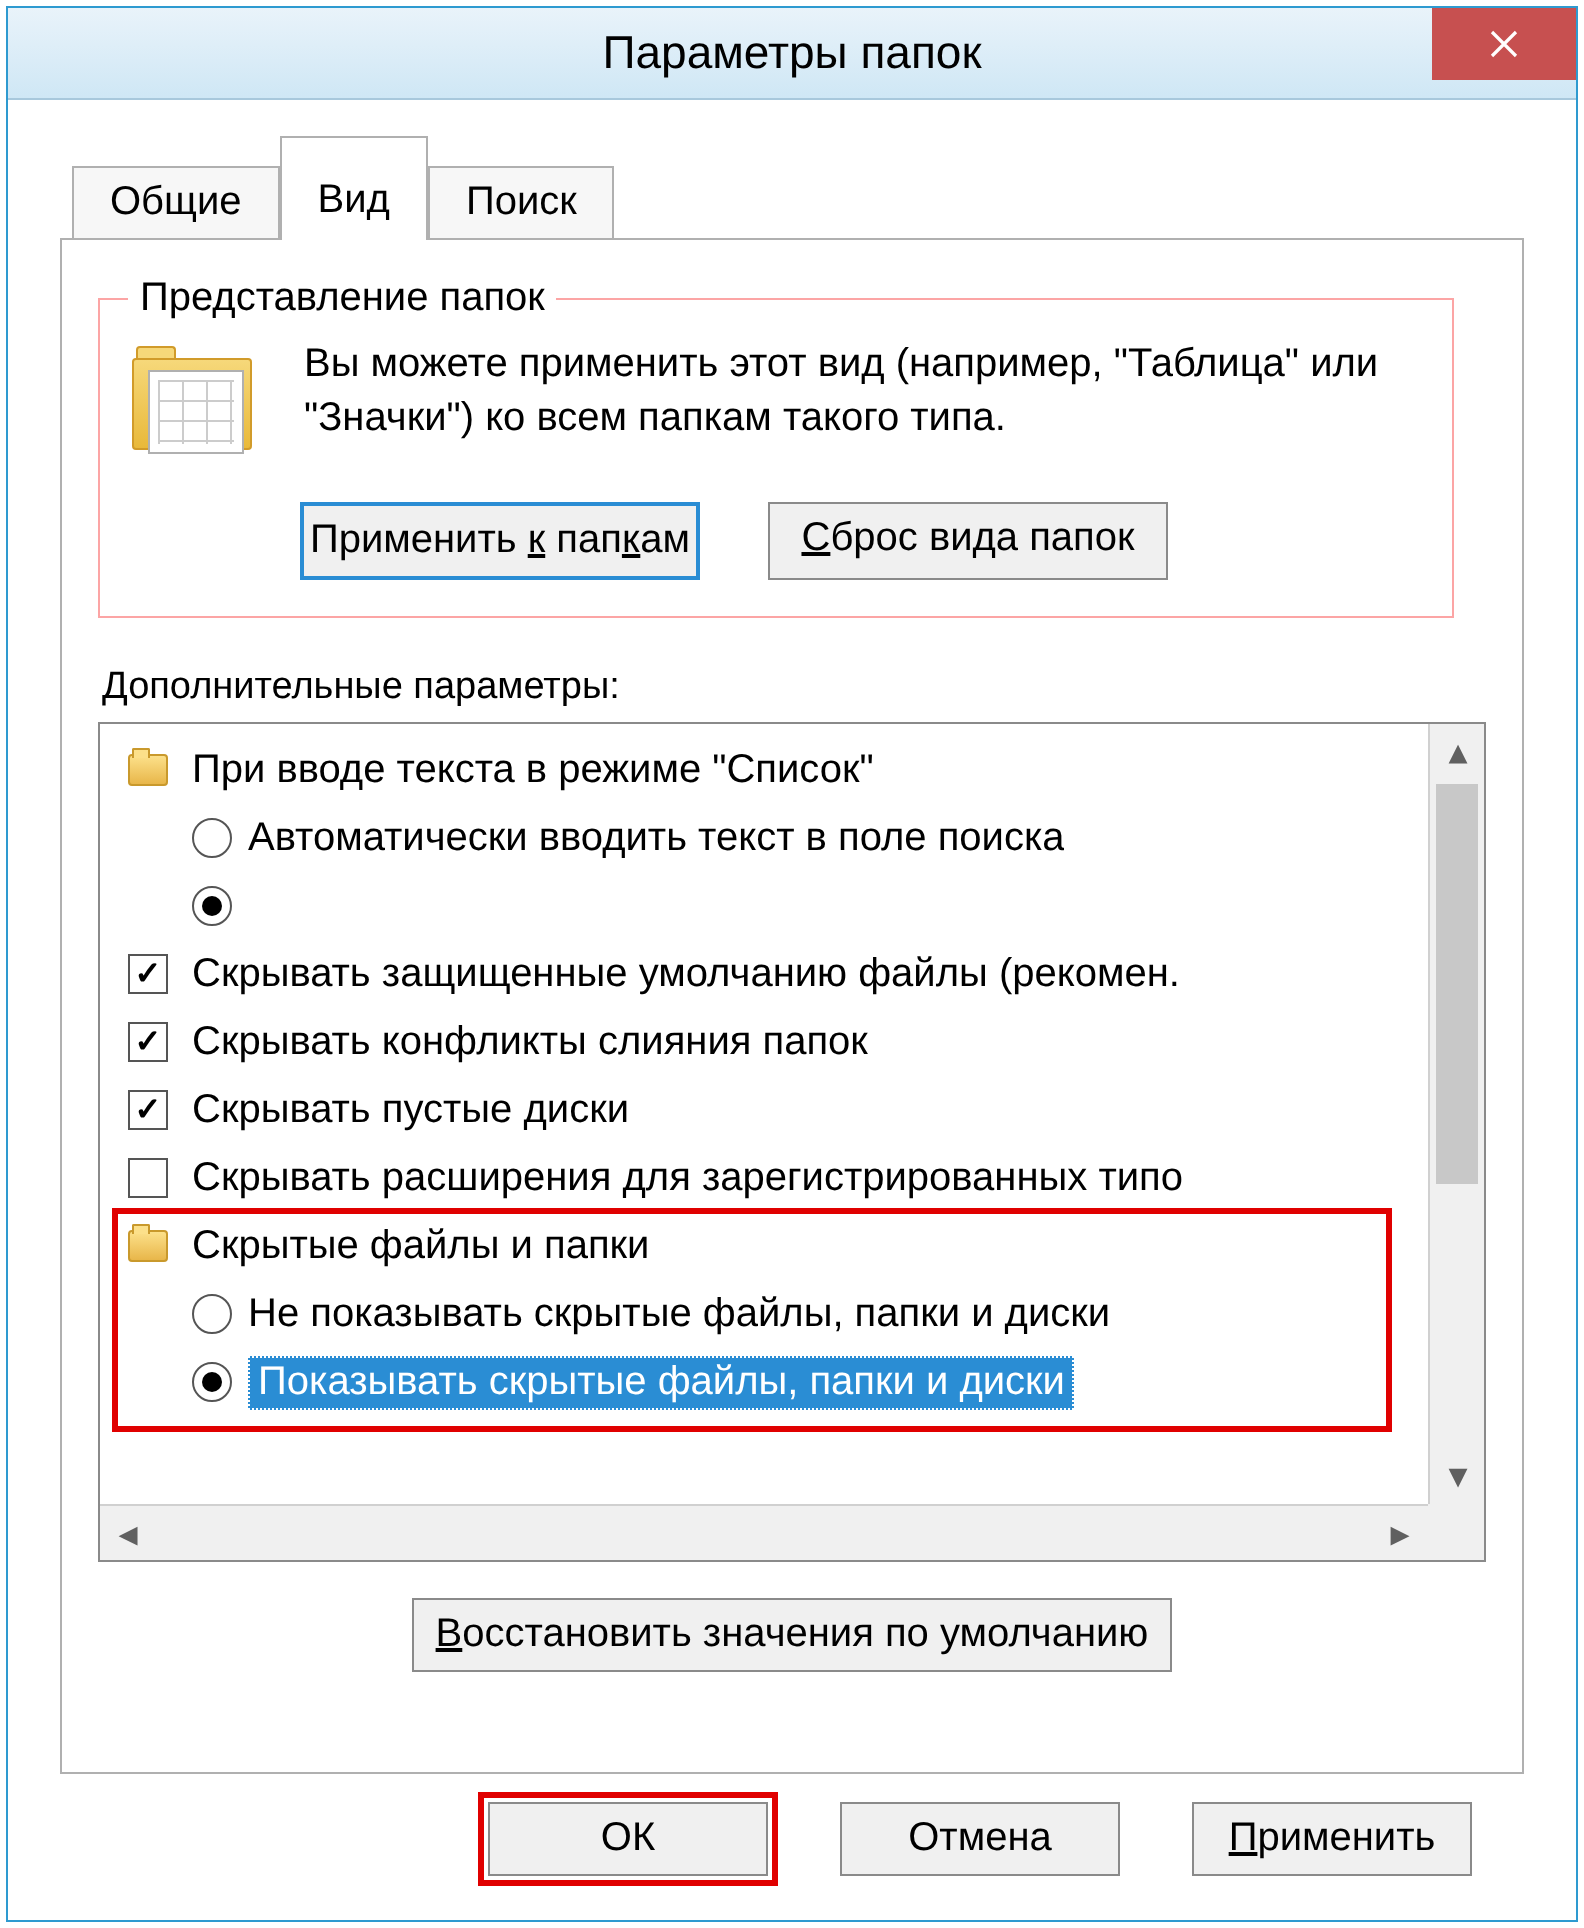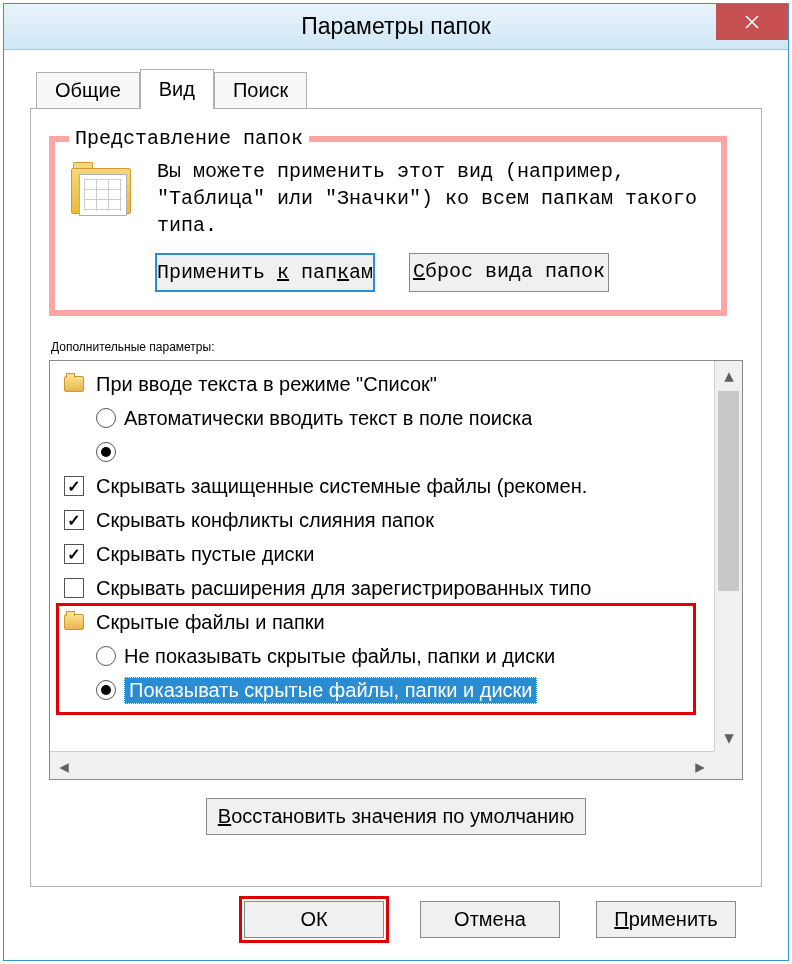--- a/index.html
+++ b/index.html
@@ -73,39 +73,38 @@
     cursor: pointer;
     margin-right: 0px;
     position: relative;
   }
   .tab.inactive {
     margin-top: 4px;
     background: #f7f7f7;
   }
   .tab.active {
     background: #fff;
-    padding-top: 8px;
+    padding-top: 20px;
     padding-bottom: 8px;
     margin-bottom: -1px;
     z-index: 3;
   }
   .tabpanel {
     border: 1px solid #b0b0b0;
     flex: 1;
     padding: 18px 18px 18px 18px;
     display: flex;
     flex-direction: column;
     position: relative;
     z-index: 1;
   }
   fieldset.groupbox {
-    border: 6px solid #fca5a5;
+    border: 1px solid #fca5a5;
     margin: 0 16px 16px 0;
     padding: 8px 14px 18px 14px;
-    font-family: Liberation Mono, monospace;
   }
   fieldset.groupbox legend {
     font-size: 20px;
     padding: 0 6px;
   }
   .group-inner {
     display: flex;
     gap: 20px;
   }
   .folder-icon {
@@ -163,21 +162,21 @@
     padding: 6px 0;
     font-size: 20px;
     cursor: pointer;
     min-width: 200px;
     text-align: center;
   }
   .winbtn.default {
     border: 2px solid #2a8dd4;
   }
   .section-label {
-    font-size: 12px;
+    font-size: 19px;
     margin: 8px 0 6px 2px;
   }
   .listbox {
     border: 1px solid #8a8a8a;
     height: 420px;
     position: relative;
     overflow: hidden;
     background: #fff;
   }
   .list-scroll {
@@ -369,21 +368,21 @@
           </div>
           <div class="tree-row indent1">
             <span class="radio"></span>
             <span class="row-label">Автоматически вводить текст в поле поиска</span>
           </div>
           <div class="tree-row indent1">
             <span class="radio selected"></span>
           </div>
           <div class="tree-row indent0">
             <span class="chk checked"></span>
-            <span class="row-label">Скрывать защищенные системные файлы (рекомен.</span>
+            <span class="row-label">Скрывать защищенные умолчанию файлы (рекомен.</span>
           </div>
           <div class="tree-row indent0">
             <span class="chk checked"></span>
             <span class="row-label">Скрывать конфликты слияния папок</span>
           </div>
           <div class="tree-row indent0">
             <span class="chk checked"></span>
             <span class="row-label">Скрывать пустые диски</span>
           </div>
           <div class="tree-row indent0">

